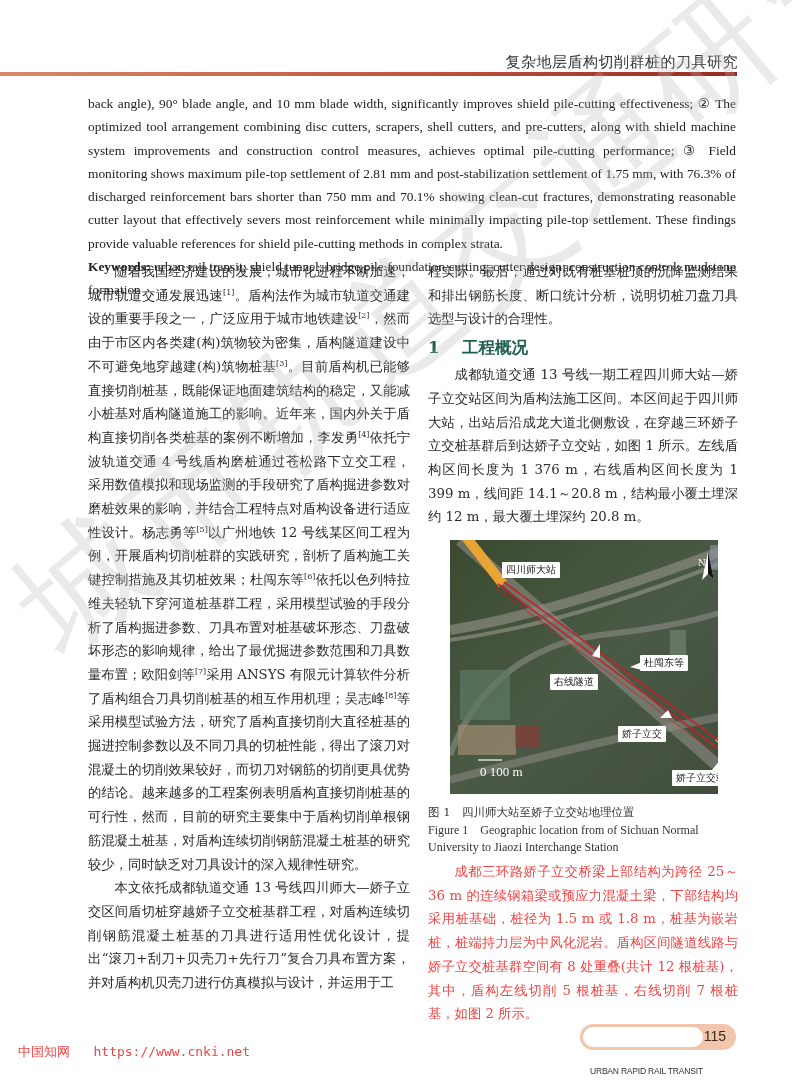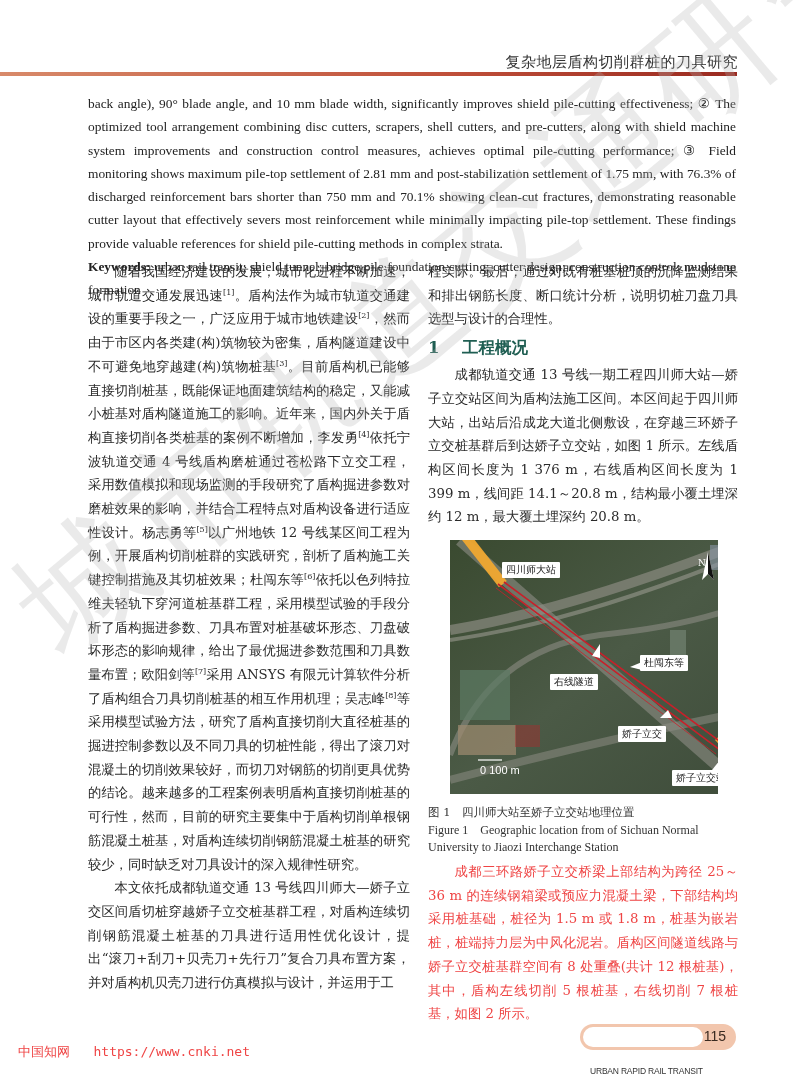--- a/index.html
+++ b/index.html
@@ -43,21 +43,21 @@
   .footer-badge .pagenum { position: absolute; right: 10px; top: 4px; font-family: "Liberation Sans", sans-serif;
                            font-size: 14px; color: #3a2a20; }
   .footer-cnki { position: absolute; left: 18px; top: 1043px; font-size: 13px; color: #ef4444;
                  font-family: "DejaVu Sans Mono", "Liberation Mono", monospace; white-space: pre; }
   .watermark { position: absolute; left: -20px; top: 560px; font-family: "DejaVu Serif", serif;
                font-size: 128px; color: rgba(180,180,180,0.28); transform: rotate(-40deg);
                transform-origin: left top; white-space: nowrap; pointer-events: none; letter-spacing: 8px; }
   
   .map-label { position: absolute; background: #fff; color: #222; font-size: 10px; padding: 1px 4px;
                font-family: "DejaVu Serif", serif; border-radius: 1px; white-space: nowrap; }
-  .scale { position: absolute; left: 30px; top: 224px; color: #fff; font-size: 11px; font-family: Liberation Sans, sans-serif; }
+  .scale { position: absolute; left: 30px; top: 224px; color: #fff; font-size: 13px; font-family: Liberation Serif, serif; }
   .north { position: absolute; left: 248px; top: 18px; color: #fff; font-size: 9px; }
 </style>
 </head>
 <body>
 
 <div class="header-title">复杂地层盾构切削群桩的刀具研究</div>
 <div class="header-rule"></div>
 
 <div class="abstract">
   <p>back angle), 90° blade angle, and 10 mm blade width, significantly improves shield pile-cutting effectiveness; ② The optimized tool arrangement combining disc cutters, scrapers, shell cutters, and pre-cutters, along with shield machine system improvements and construction control measures, achieves optimal pile-cutting performance; ③ Field monitoring shows maximum pile-top settlement of 2.81 mm and post-stabilization settlement of 1.75 mm, with 76.3% of discharged reinforcement bars shorter than 750 mm and 70.1% showing clean-cut fractures, demonstrating reasonable cutter layout that effectively severs most reinforcement while minimally impacting pile-top settlement. These findings provide valuable references for shield pile-cutting methods in complex strata.</p>

